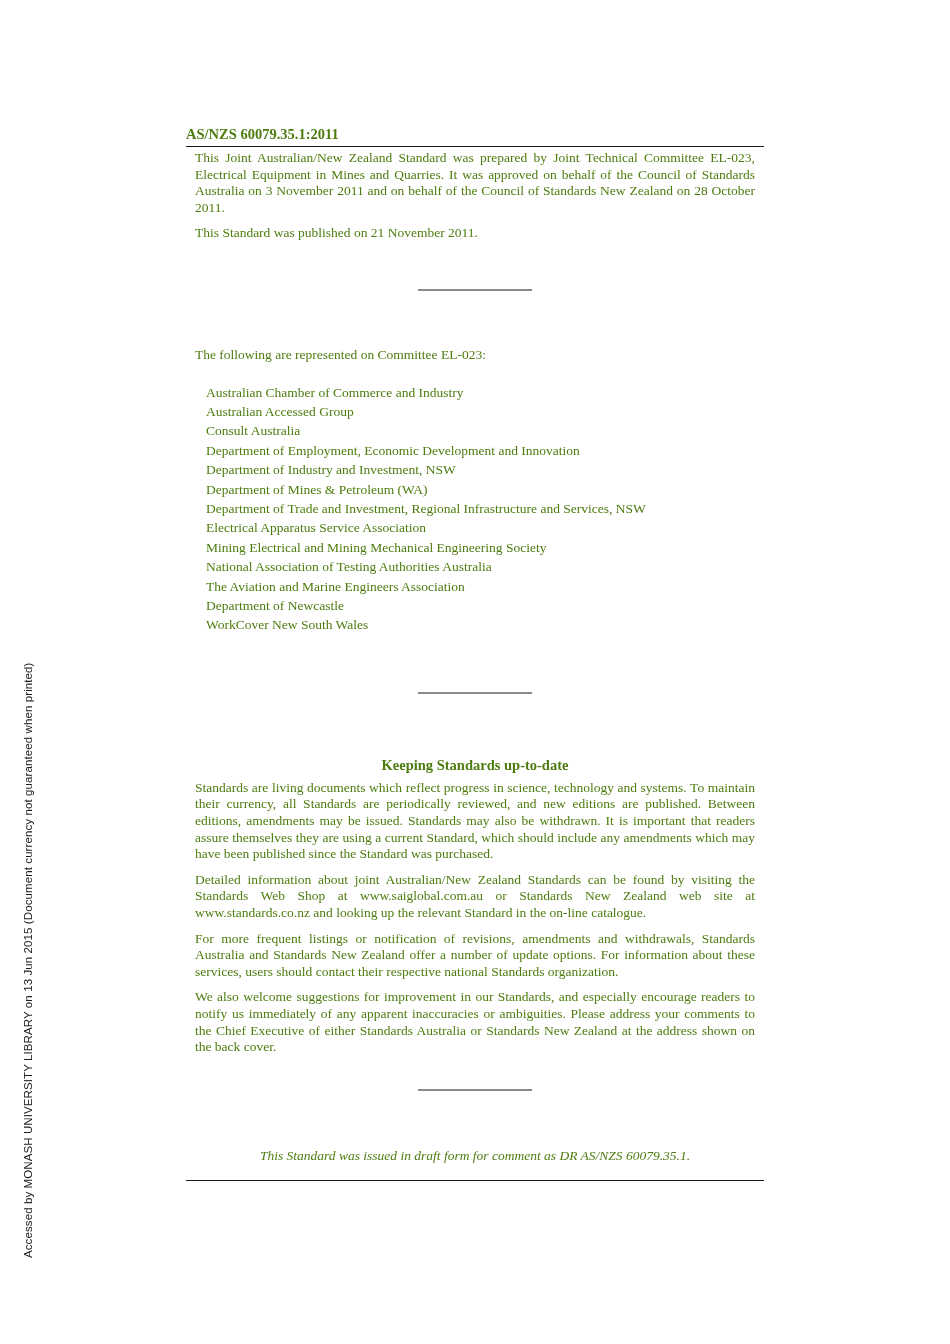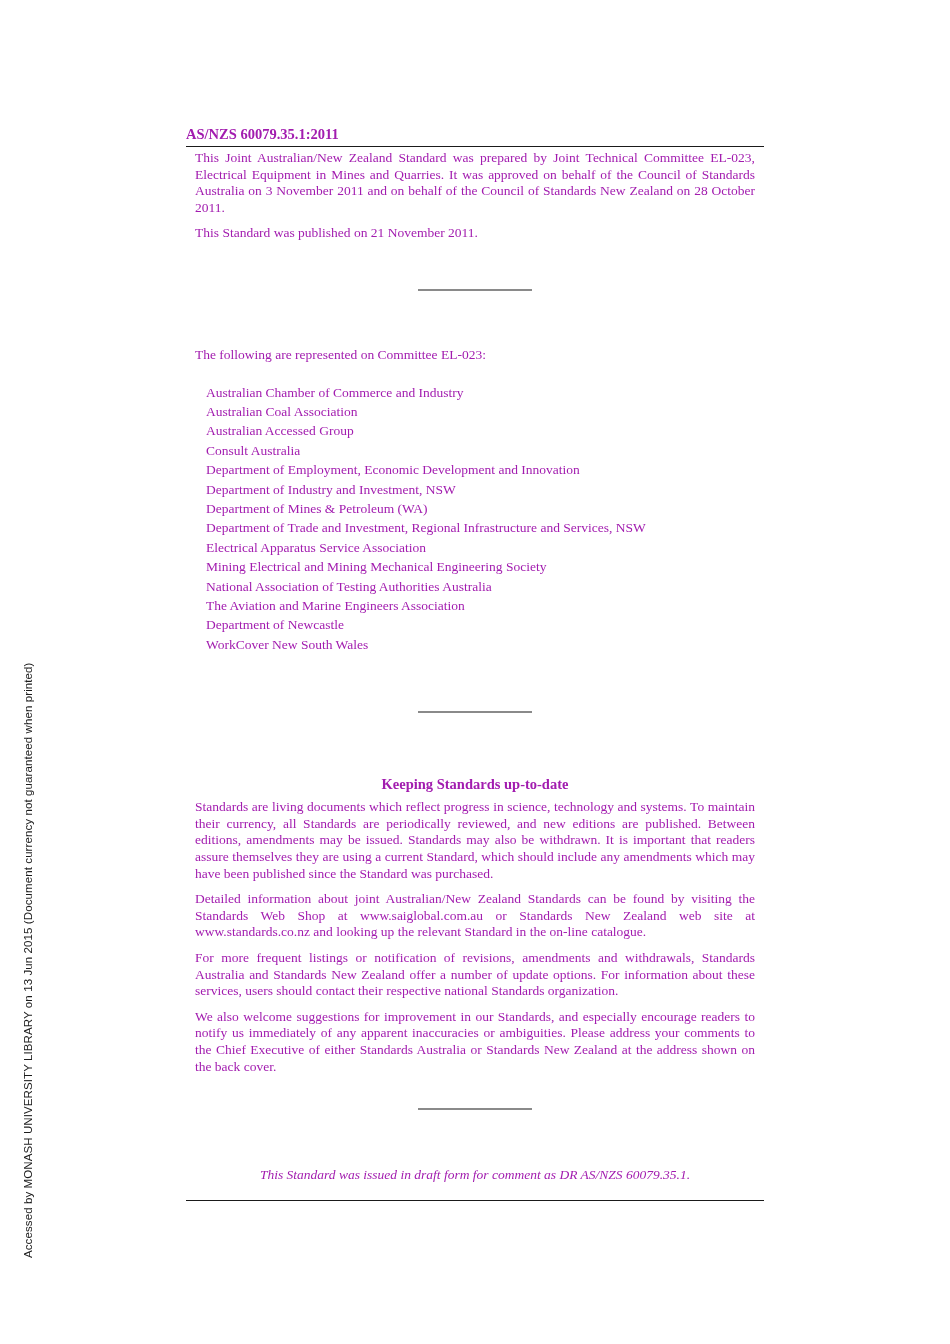--- a/index.html
+++ b/index.html
@@ -28,21 +28,21 @@
     letter-spacing: 0.1px;
   }
   .content {
     position: absolute;
     left: 186px;
     top: 126px;
     width: 578px;
     font-family: "Liberation Serif", serif;
     font-size: 13.5px;
     line-height: 16.6px;
-    color: #a21caf;
+    color: #4d7c0f;
   }
   .std-id {
     font-weight: bold;
     font-size: 14.5px;
     line-height: 17px;
     padding-bottom: 3px;
     border-bottom: 1.6px solid #1a1a1a;
   }
   .para {
     margin: 9px;
@@ -107,21 +107,20 @@
     <p class="para justify prep-para">This Joint Australian/New Zealand Standard was prepared by Joint Technical Committee EL-023, Electrical Equipment in Mines and Quarries. It was approved on behalf of the Council of Standards Australia on 3 November 2011 and on behalf of the Council of Standards New Zealand on 28 October 2011.</p>
 
     <p class="para">This Standard was published on 21 November 2011.</p>
 
     <div class="short-rule rule-1"></div>
 
     <p class="para committee-intro">The following are represented on Committee EL-023:</p>
 
     <ul class="committee-list">
       <li>Australian Chamber of Commerce and Industry</li>
-      <li>Australian Coal Association</li>
       <li>Australian Accessed Group</li>
       <li>Consult Australia</li>
       <li>Department of Employment, Economic Development and Innovation</li>
       <li>Department of Industry and Investment, NSW</li>
       <li>Department of Mines &amp; Petroleum (WA)</li>
       <li>Department of Trade and Investment, Regional Infrastructure and Services, NSW</li>
       <li>Electrical Apparatus Service Association</li>
       <li>Mining Electrical and Mining Mechanical Engineering Society</li>
       <li>National Association of Testing Authorities Australia</li>
       <li>The Aviation and Marine Engineers Association</li>

